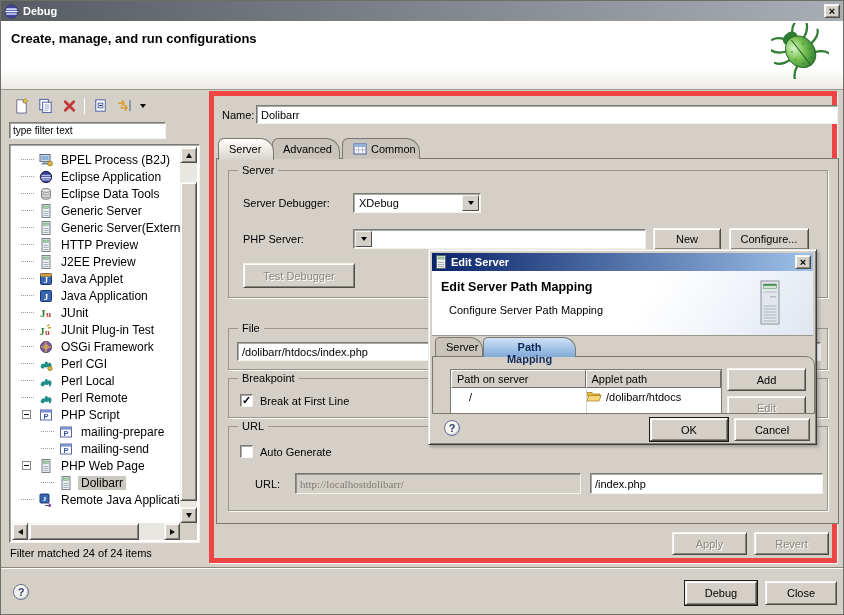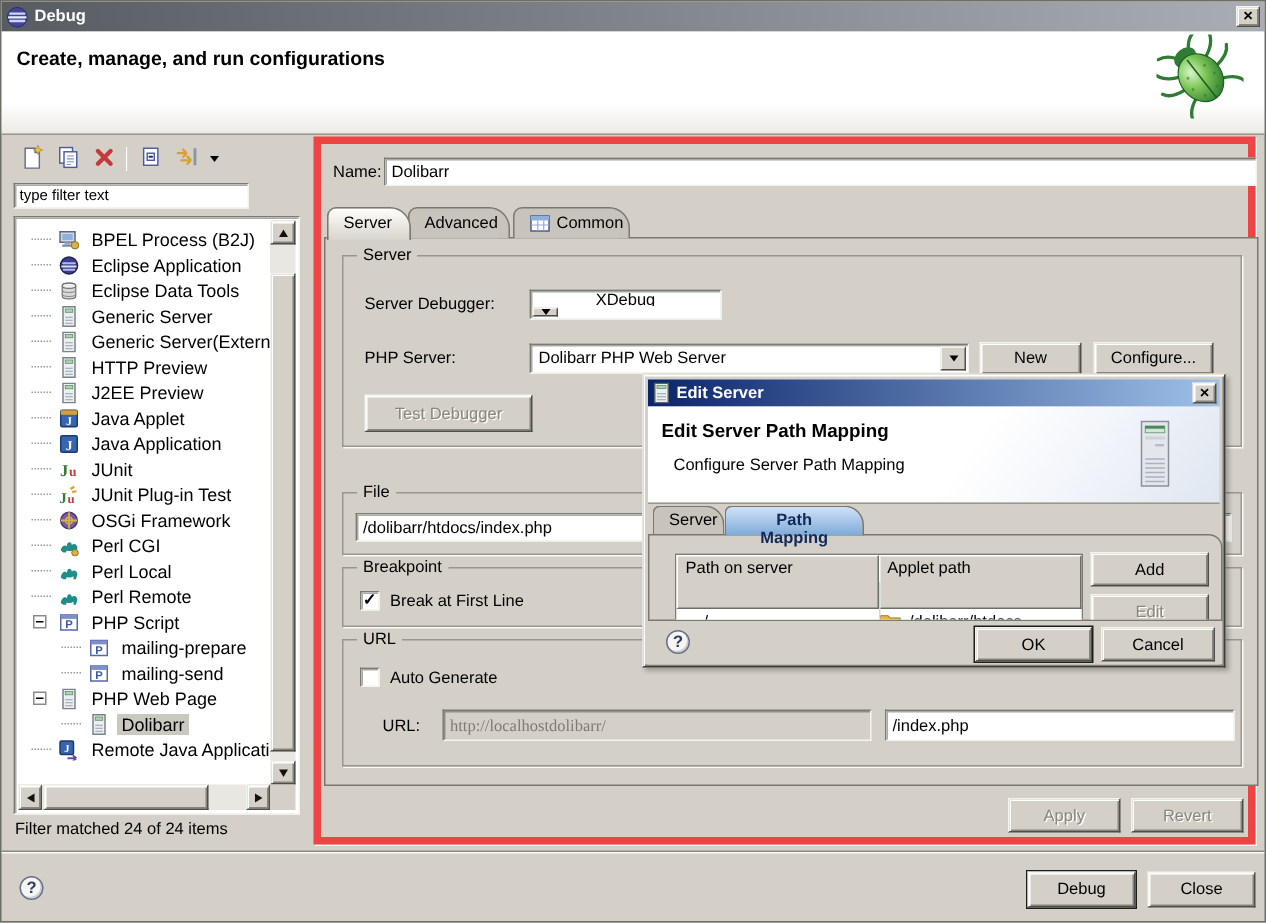--- a/index.html
+++ b/index.html
@@ -101,21 +101,21 @@
   #dlg-banner .head { position:absolute; left:9px; top:9px; font-size:12.5px; font-weight:bold; }
   #dlg-banner .sub { position:absolute; left:17px; top:33px; font-size:11px; }
   .dtab { position:absolute; top:87px; height:19px; border:1px solid #7a786f; border-bottom:none;
           border-radius:5px 13px 0 0; background:#c8c4bc; padding:3px 10px 0 10px; font-size:11px; }
   .dtab.active { background:linear-gradient(#cfe2f7,#7fa9d8); color:#10295c; font-weight:bold; z-index:3; height:20px; }
   #dlg-client { position:absolute; left:3px; top:106px; width:383px; height:58px;
                 border:1px solid #7a786f; border-radius:0 9px 0 0; background:#d4d0c8; overflow:hidden; }
   #pm-table { position:absolute; left:17px; top:12px; width:272px; height:60px; background:#fff;
               border:1px solid #7b7b73; }
   .thead { display:flex; }
-  .th { height:36px; background:#d4d0c8; border:1px solid; border-color:#fff #6e6e66 #6e6e66 #fff;
+  .th { height:18px; background:#d4d0c8; border:1px solid; border-color:#fff #6e6e66 #6e6e66 #fff;
         font-size:11px; padding:2px 5px; }
   .dtrow { display:flex; height:18px; align-items:center; background:#fff; }
   .td1 { width:135px; padding-left:18px; font-size:11px; }
   .td2 { width:135px; display:flex; align-items:center; gap:4px; font-size:11px; }
   .coldiv { position:absolute; left:135px; top:18px; bottom:0; width:1px; background:#d8d6d0; }
   #dlg-bottom { position:absolute; left:3px; top:164px; right:3px; height:29px; background:#d4d0c8; }
   .help { position:absolute; width:16px; height:16px; border:1px solid #66708a; border-radius:50%;
           color:#2d3d66; font-weight:bold; font-size:11px; line-height:14px; text-align:center;
           background:#f6f5f1; box-shadow: inset -1px -1px 0 #c8ccd4; }
 
@@ -492,29 +492,28 @@
             <rect x="1" y="1" width="12" height="3" fill="#8fb0d8"></rect>
             <path d="M1 7 h12 M5.5 4 v7 M9.5 4 v7" stroke="#9aa8c8" stroke-width="0.8"></path>
           </svg></span>
       <span>Common</span>
     </span>
     <div id="client"></div>
 
     <div class="group" style="left:14px;top:74px;width:600px;height:128px;">
       <span class="legend">Server</span>
       <span class="lbl" style="left:14px;top:26px;">Server Debugger:</span>
-      <div class="combo" style="left:124px;top:22px;width:128px;flex-direction:column;">
+      <div class="combo" style="left:124px;top:22px;width:128px;">
         <span class="val">XDebug</span>
         <span class="drop">
             <span class="darr" style="margin:0"></span>
           </span>
       </div>
       <span class="lbl" style="left:14px;top:62px;">PHP Server:</span>
       <div class="combo" style="left:124px;top:58px;width:293px;">
-        <span class="val">Dolibarr PHP Web Server</span>
         <span class="drop">
             <span class="darr" style="margin:0"></span>
           </span>
       </div>
       <button class="btn" style="left:424px;top:57px;width:68px;height:22px;">New</button>
       <button class="btn" style="left:500px;top:57px;width:80px;height:22px;">Configure...</button>
       <button class="btn disabled" style="left:14px;top:92px;width:112px;height:25px;">Test Debugger</button>
     </div>
 
     <div class="group" style="left:14px;top:232px;width:600px;height:42px;">

